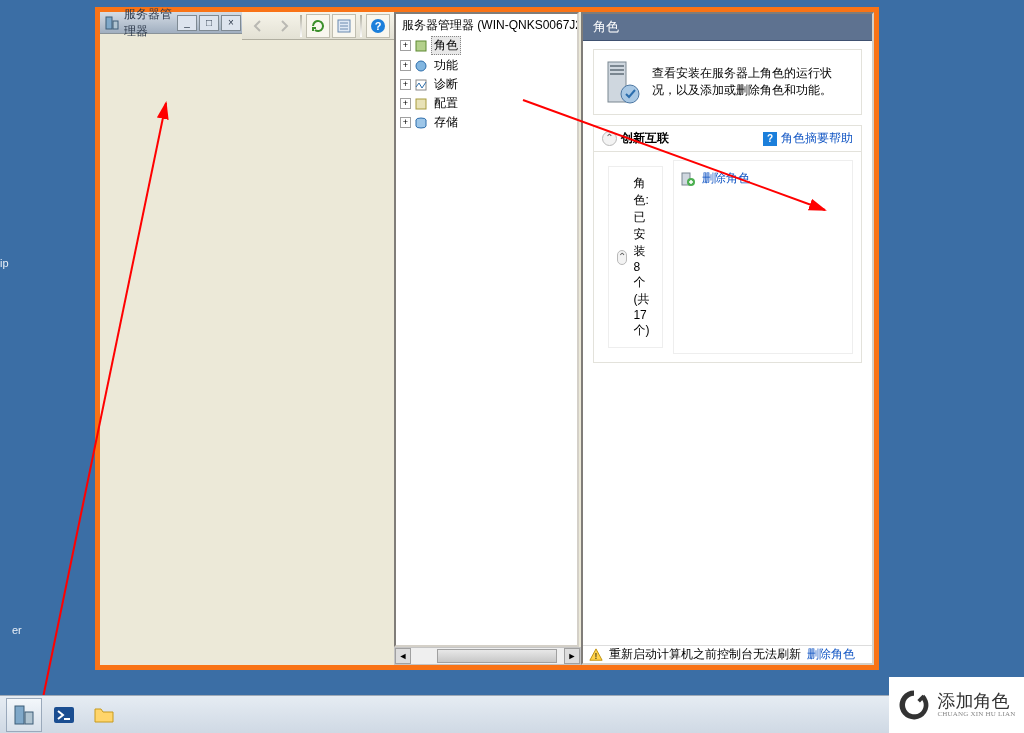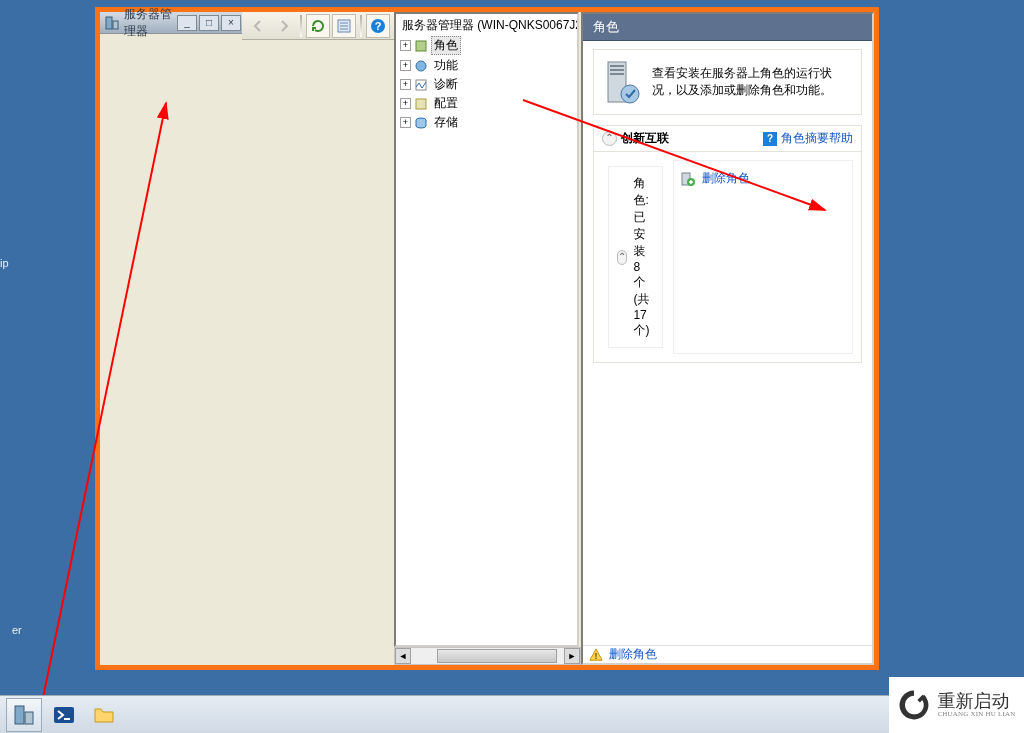--- a/index.html
+++ b/index.html
@@ -265,20 +265,21 @@
               </div>
             </div>
           </div>
 
         </div>
         <div class="status">
           <svg class="warn-icon" viewBox="0 0 16 16">
               <path d="M8 1 L15 14 H1 Z" fill="#ffd24a" stroke="#b88900"></path>
               <text x="8" y="12" font-size="10" text-anchor="middle" fill="#000">!</text>
             </svg>
+          <span>重新启动计算机之前控制台无法刷新</span>
           <a href="#">删除角色</a>
         </div>
       </div>
 
     </div>
   </div>
 
   <svg class="arrow" style="left:0;top:95px;width:1024px;height:640px">
     <defs>
         <marker id="ah" markerWidth="10" markerHeight="10" refX="8" refY="3" orient="auto">
@@ -308,18 +309,18 @@
         </svg>
     </div>
   </div>
 
   <div class="wm">
     <svg viewBox="0 0 40 40">
         <path d="M20 3a17 17 0 1 0 12 5l-4 4a11 11 0 1 1-8-3z" fill="#333"></path>
         <path d="M24 14l6-6 3 3-6 6z" fill="#333"></path>
       </svg>
     <div class="txt">
-        <div class="big">重新启动</div>
+        <div class="big">添加角色</div>
         <div class="sml">CHUANG XIN HU LIAN</div>
       </div>
   </div>
 
 </div>
 
 </body></html>

